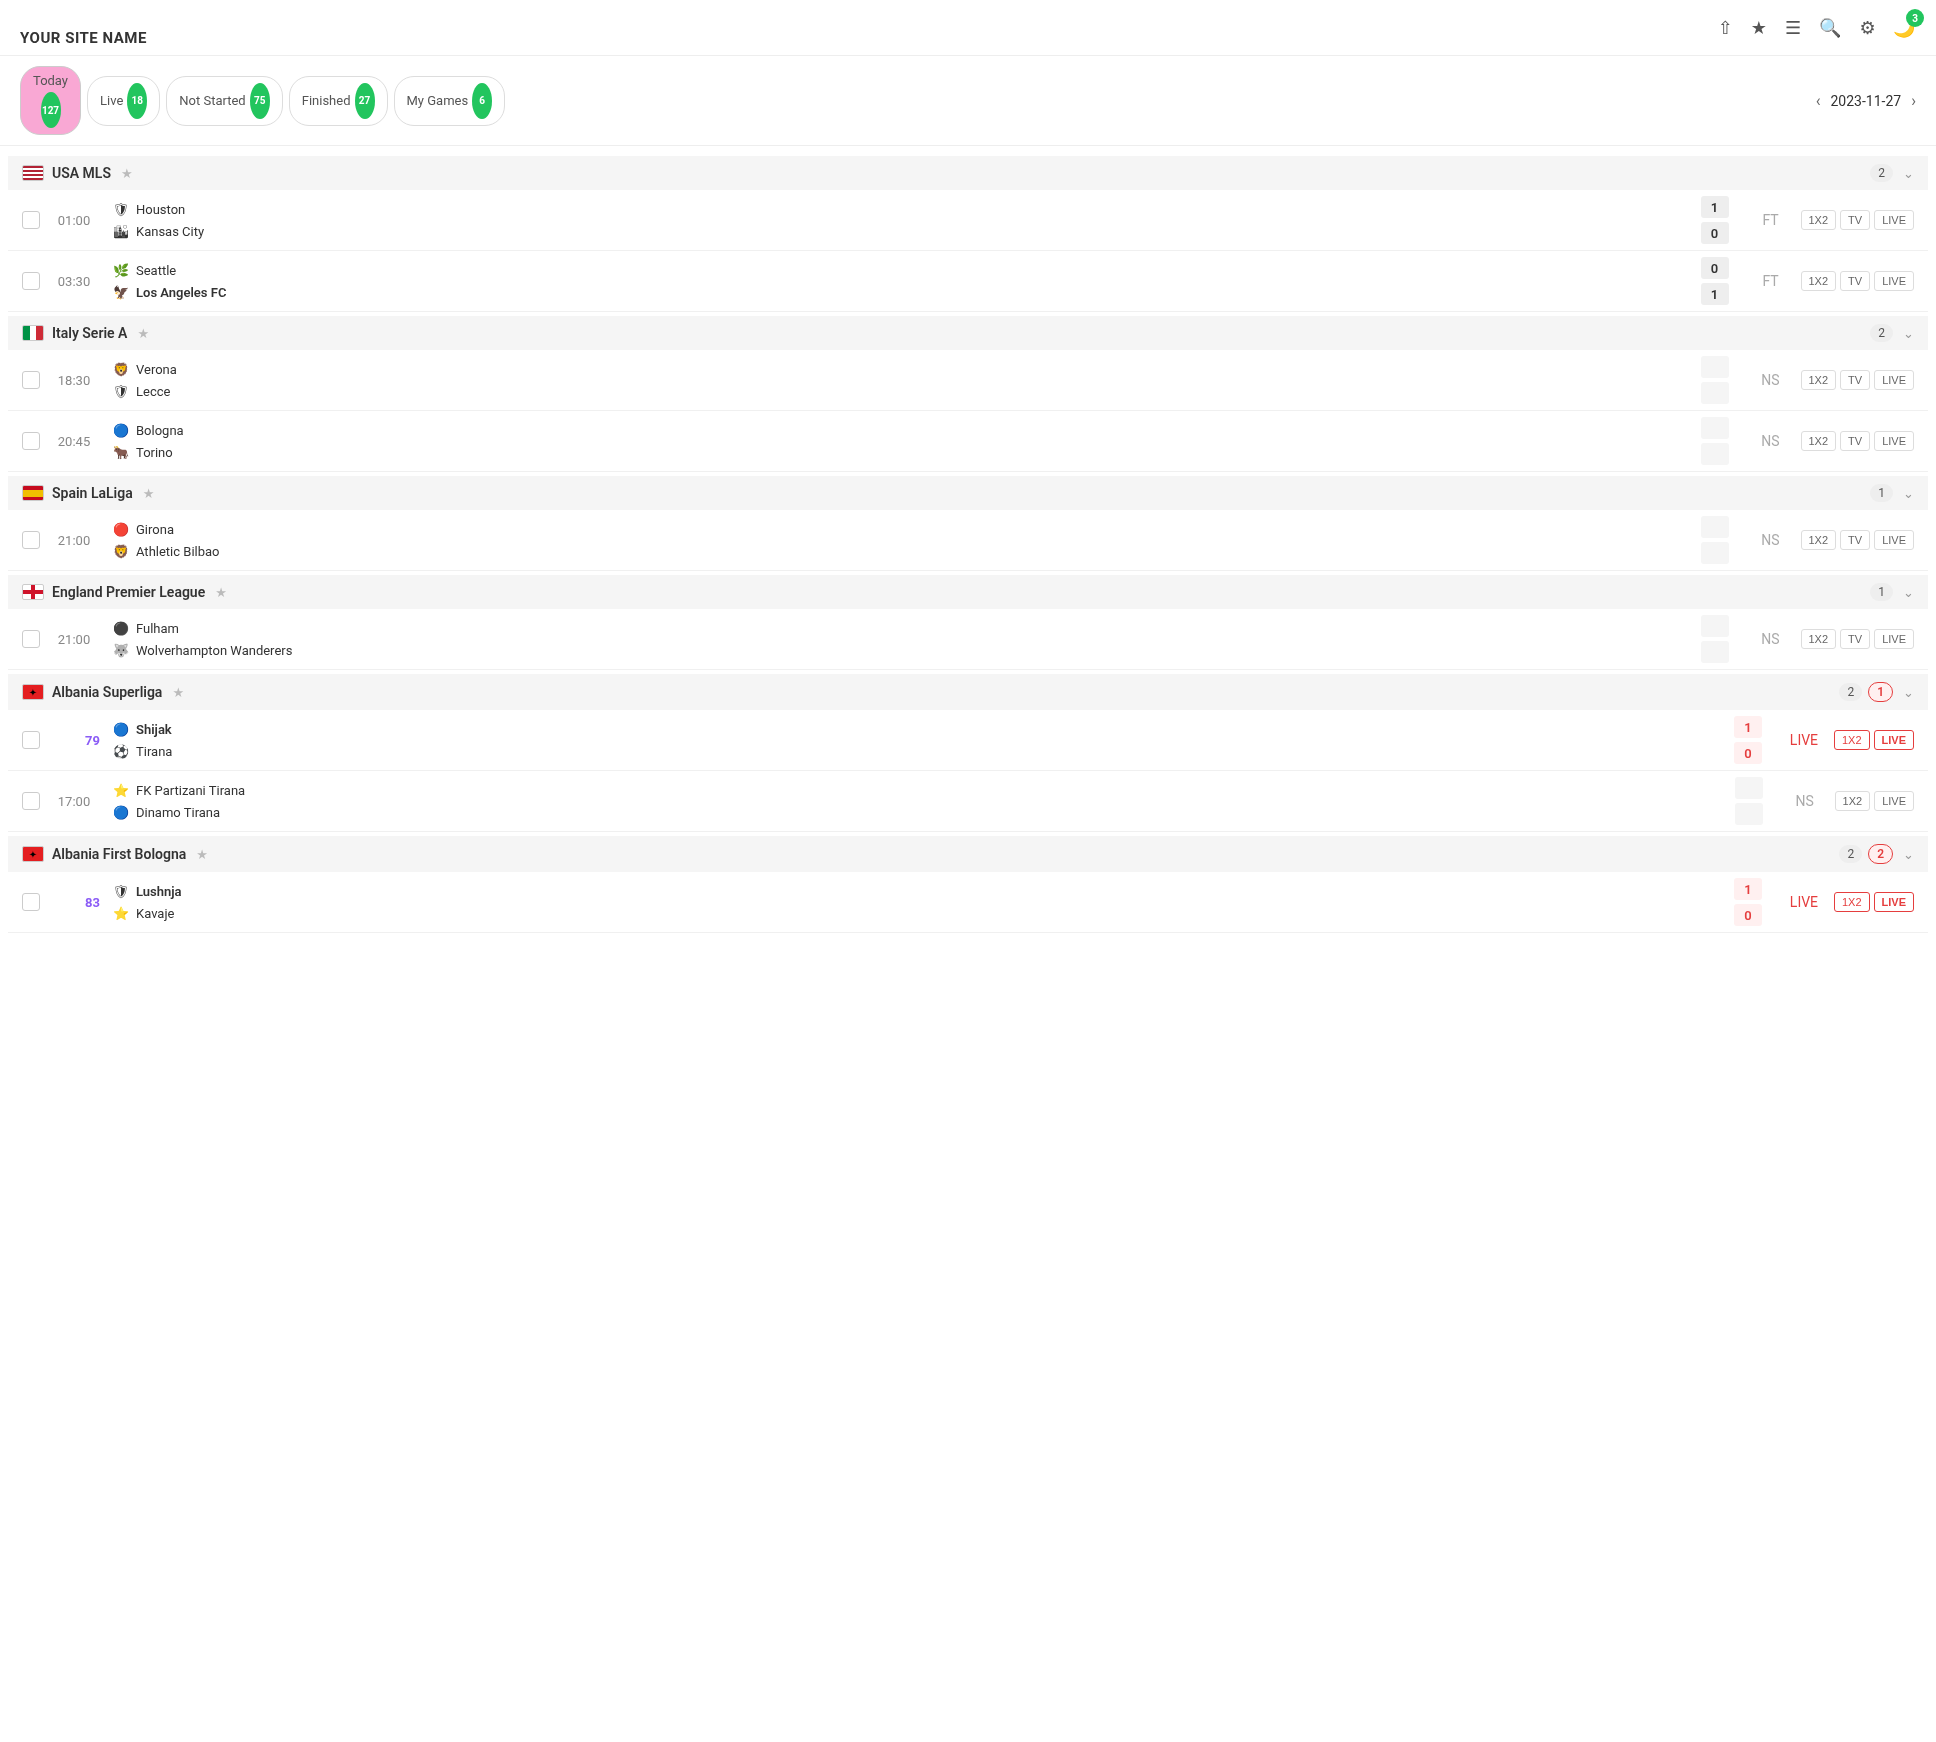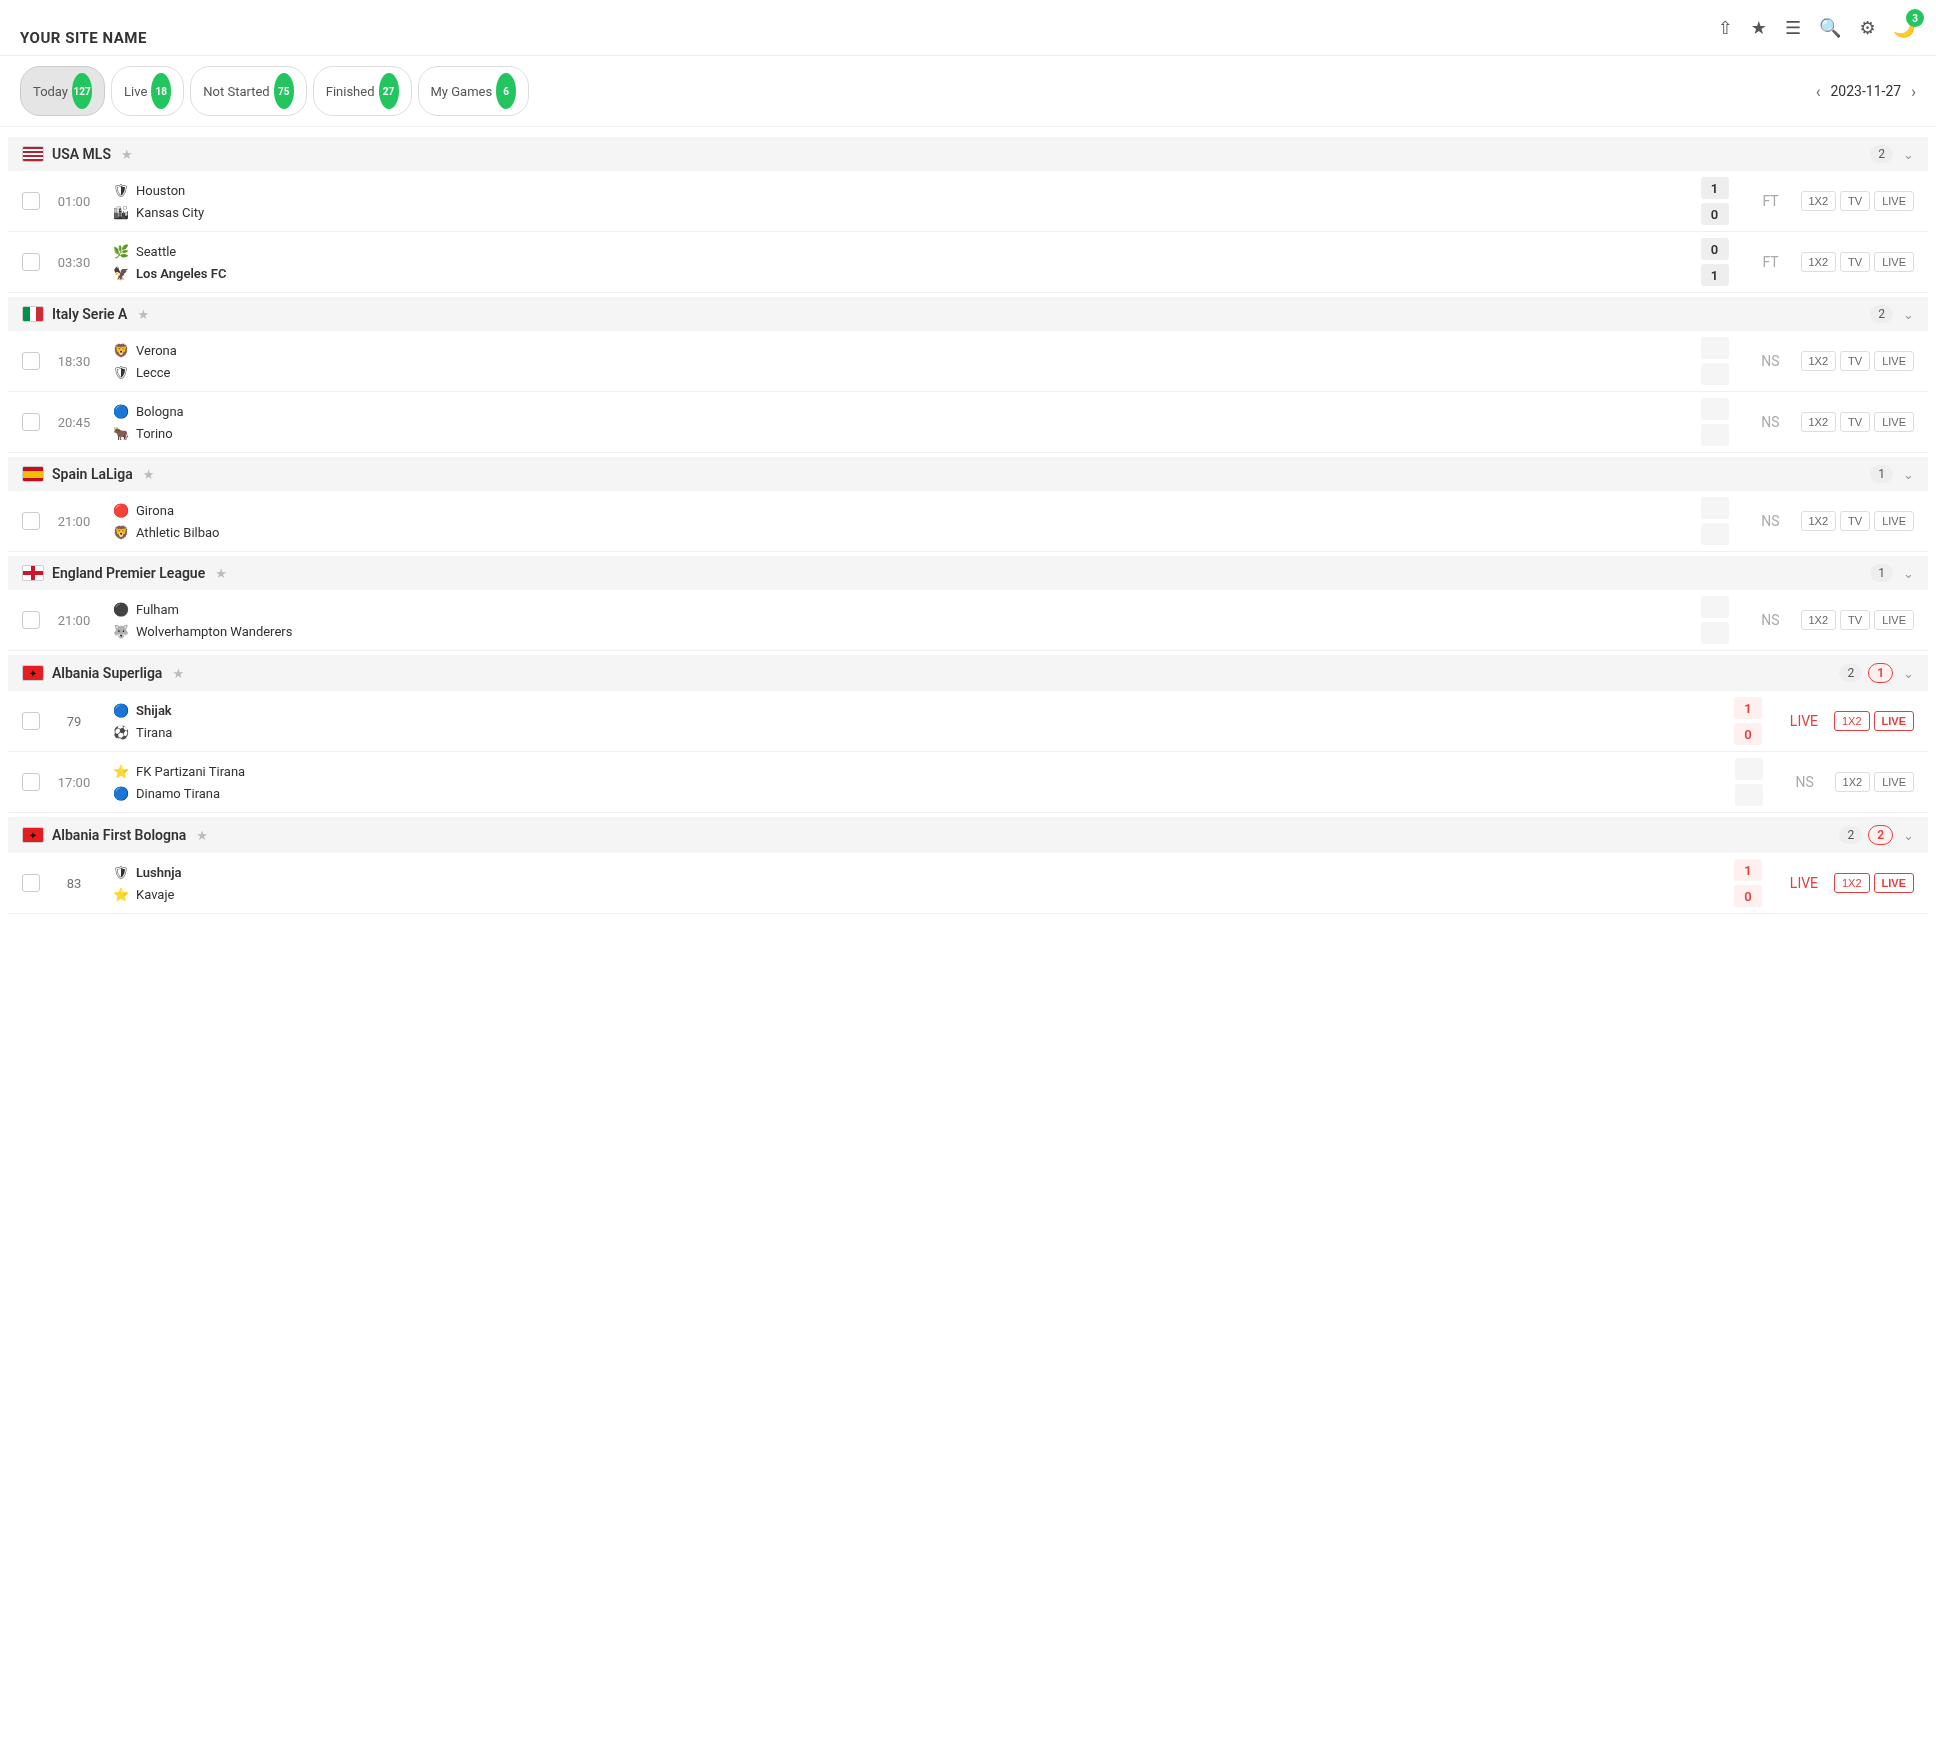--- a/index.html
+++ b/index.html
@@ -8,40 +8,40 @@
     
     .header { display: flex; align-items: center; justify-content: space-between; padding: 0 20px; height: 56px; border-bottom: 1px solid #eee; }
     .site-name { font-weight: 700; font-size: 15px; letter-spacing: 0.5px; margin-top: 20px; }
     .header-icons { display: flex; align-items: center; gap: 18px; }
     .header-icon { font-size: 18px; cursor: pointer; color: #555; position: relative; }
     .badge-green { background: #22c55e; color: #fff; border-radius: 50%; font-size: 10px; font-weight: 700; width: 18px; height: 18px; display: flex; align-items: center; justify-content: center; position: absolute; top: -8px; right: -8px; }
 
     
     .filter-bar { display: flex; align-items: center; padding: 10px 20px; gap: 6px; border-bottom: 1px solid #eee; }
     .filter-tab { display: flex; align-items: center; gap: 4px; padding: 6px 12px; border-radius: 20px; border: 1px solid #ddd; cursor: pointer; font-size: 13px; color: #555; background: #fff; white-space: nowrap; }
-    .filter-tab.active { background: #e5e5e5; border-color: #ccc; }
+    .filter-tab.active { background: #f9a8d4; border-color: #ccc; flex-direction: column; }
     .filter-tab .tab-badge { background: #22c55e; color: #fff; border-radius: 50%; font-size: 10px; font-weight: 700; width: 20px; height: 36px; display: flex; align-items: center; justify-content: center; }
     .date-nav { margin-left: auto; display: flex; align-items: center; gap: 10px; font-size: 14px; color: #333; }
     .date-nav .nav-arrow { cursor: pointer; color: #666; font-size: 16px; }
 
     
     .league-header { display: flex; align-items: center; padding: 8px 14px; background: #f5f5f5; gap: 8px; }
     .league-flag { font-size: 18px; }
     .league-name { font-weight: 600; font-size: 14px; color: #333; }
     .league-star { color: #bbb; font-size: 13px; cursor: pointer; margin-left: 2px; }
     .league-count { margin-left: auto; display: flex; align-items: center; gap: 6px; }
     .league-count-num { background: #eee; color: #555; padding: 2px 8px; border-radius: 10px; font-size: 12px; }
     .league-count-live { background: #fff0f0; color: #e53e3e; border: 1px solid #e53e3e; padding: 2px 8px; border-radius: 10px; font-size: 12px; font-weight: 600; }
     .league-chevron { color: #999; font-size: 13px; cursor: pointer; margin-left: 4px; }
 
     
     .match-row { display: flex; align-items: center; padding: 6px 14px; border-bottom: 1px solid #f0f0f0; min-height: 56px; }
     .match-checkbox { width: 18px; height: 18px; border: 1px solid #ccc; border-radius: 3px; flex-shrink: 0; cursor: pointer; }
     .match-time { width: 52px; text-align: center; font-size: 13px; color: #888; margin-left: 8px; }
-    .match-time.live-red { color: #737373; font-weight: 400; }
+    .match-time.live-red { color: #8b5cf6; font-weight: 700; text-align: right; }
     .match-teams { display: flex; flex-direction: column; gap: 4px; margin-left: 12px; flex: 1; }
     .team-row { display: flex; align-items: center; gap: 6px; }
     .team-icon { width: 18px; height: 18px; display: flex; align-items: center; justify-content: center; font-size: 13px; }
     .team-name { font-size: 13px; color: #333; }
     .team-name.bold { font-weight: 600; }
     .match-score { display: flex; flex-direction: column; gap: 4px; margin-left: 10px; }
     .score-box { background: #eee; width: 28px; height: 22px; display: flex; align-items: center; justify-content: center; font-size: 13px; font-weight: 600; border-radius: 3px; }
     .score-box.live-score { background: #fff0f0; color: #e53e3e; }
     .score-empty { width: 28px; height: 22px; background: #f5f5f5; border-radius: 3px; }
     .match-status { width: 60px; text-align: center; font-size: 14px; color: #aaa; margin-left: 12px; }

